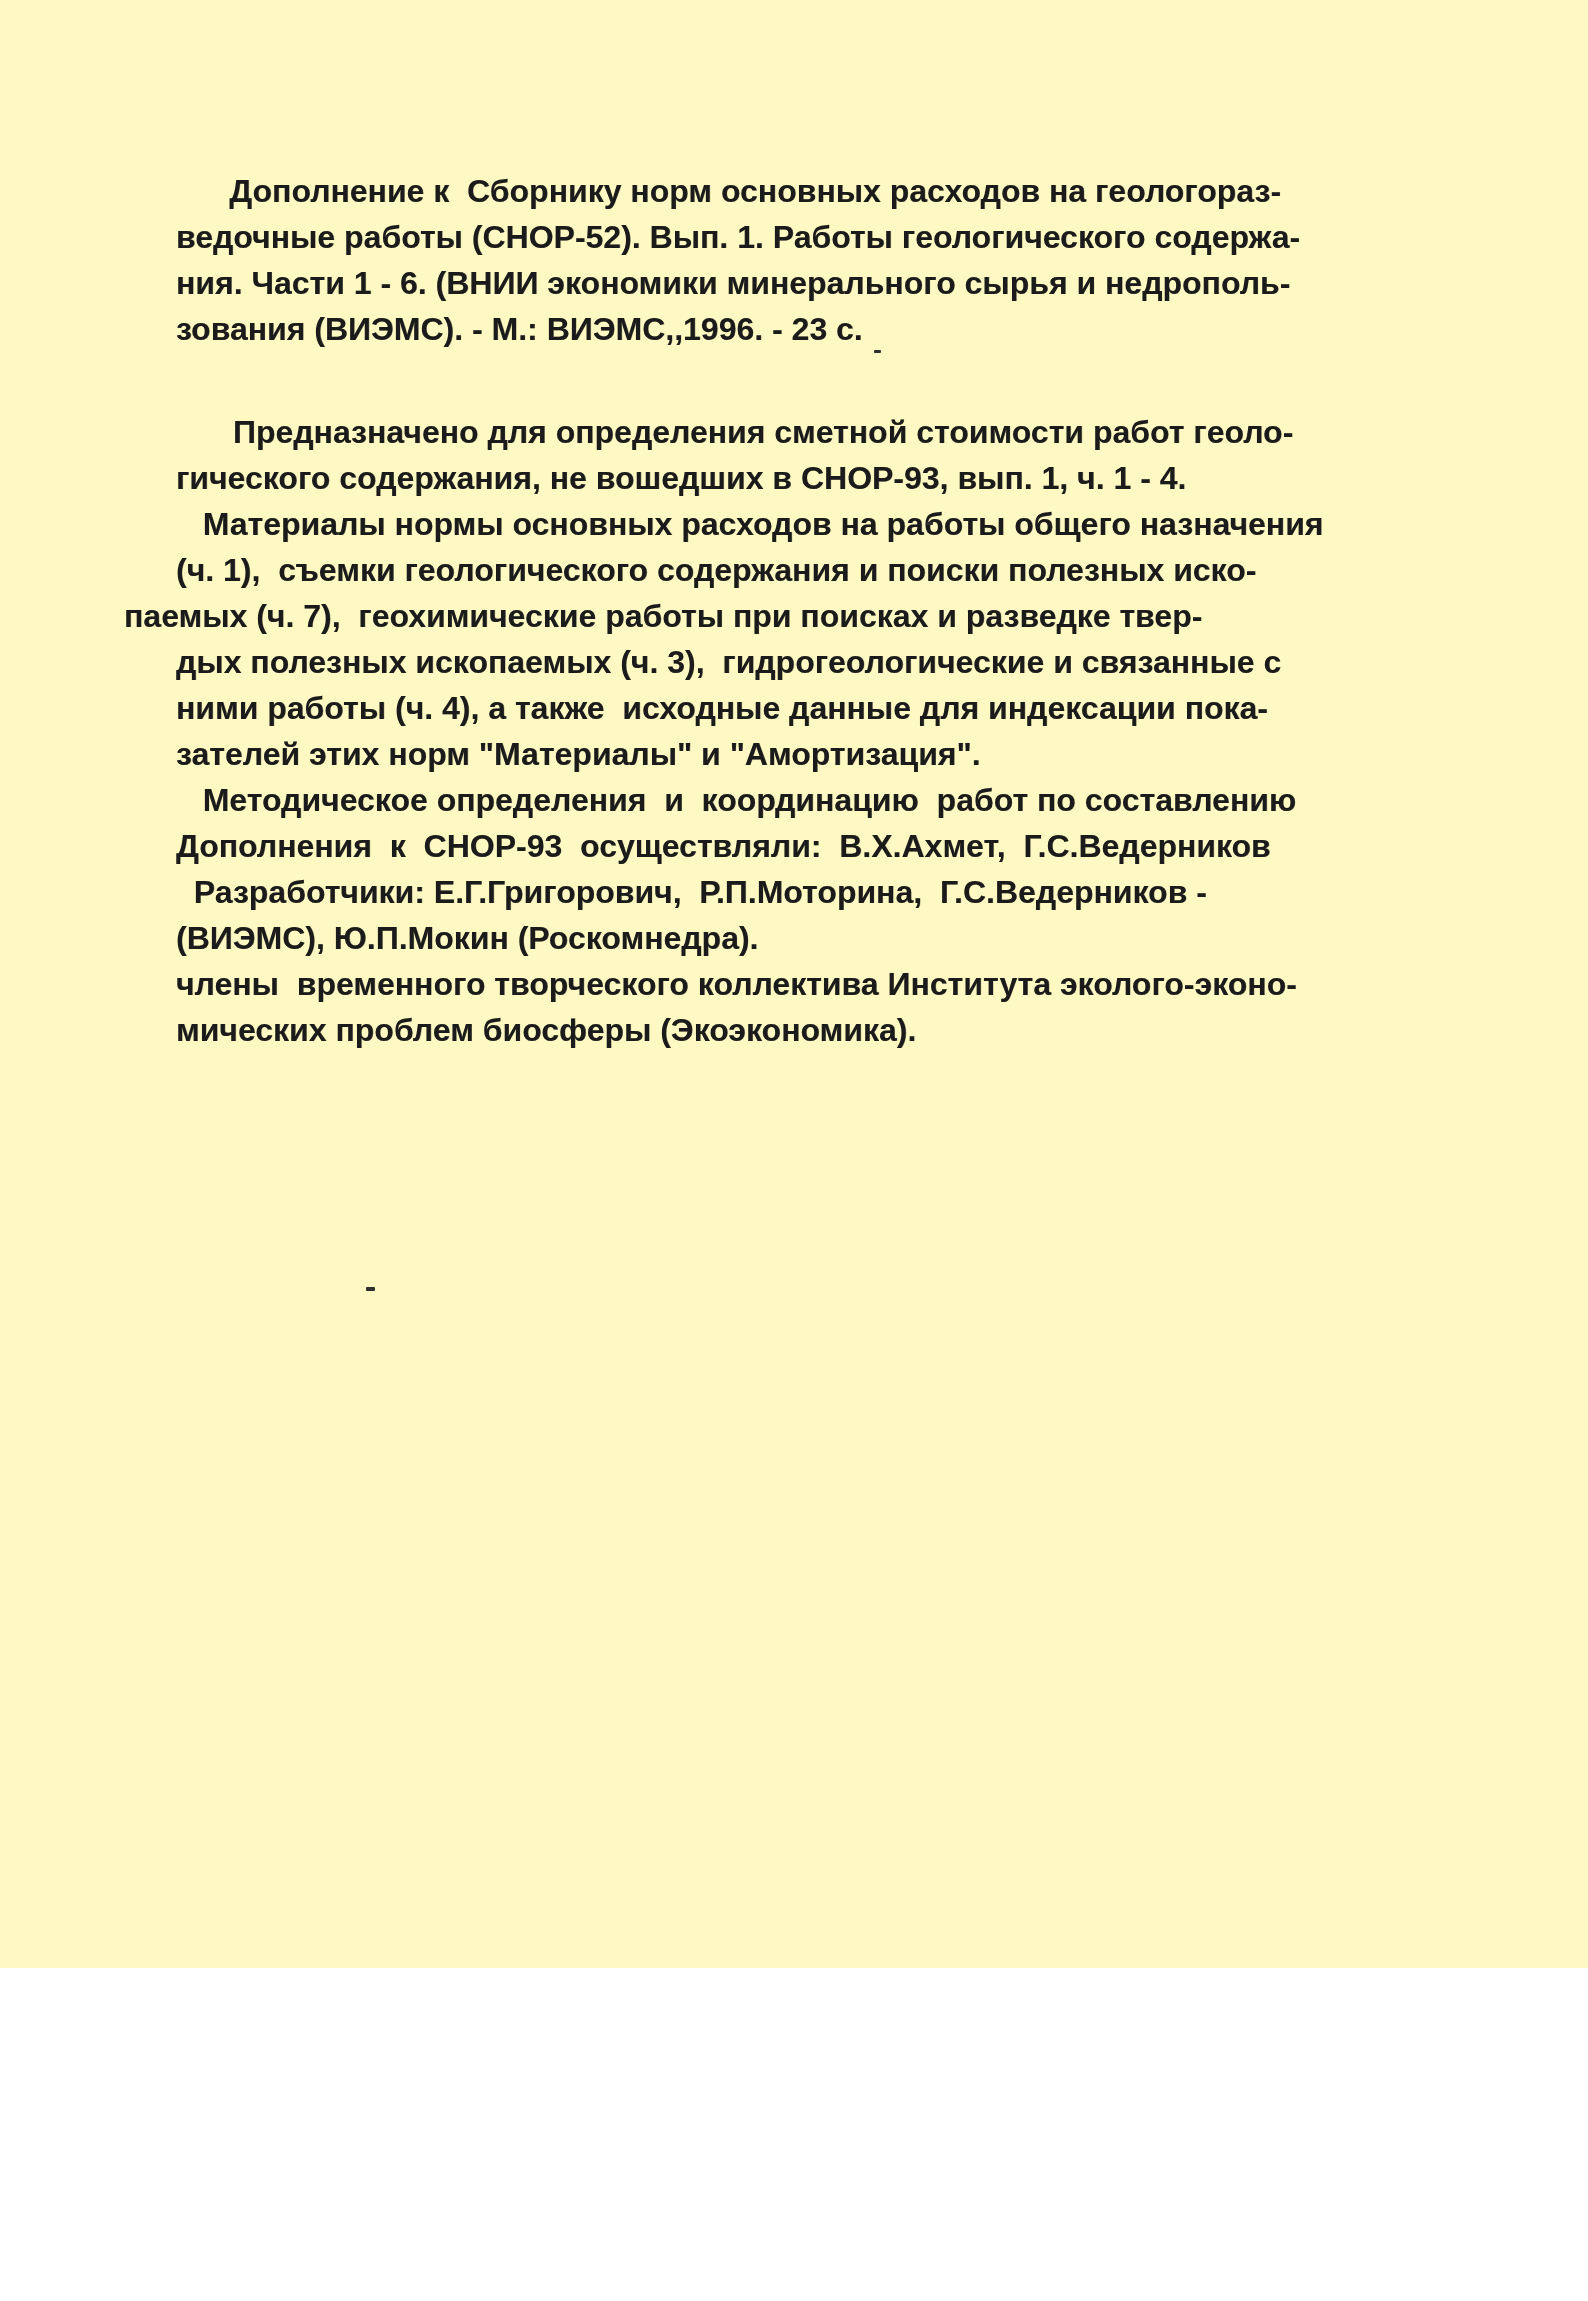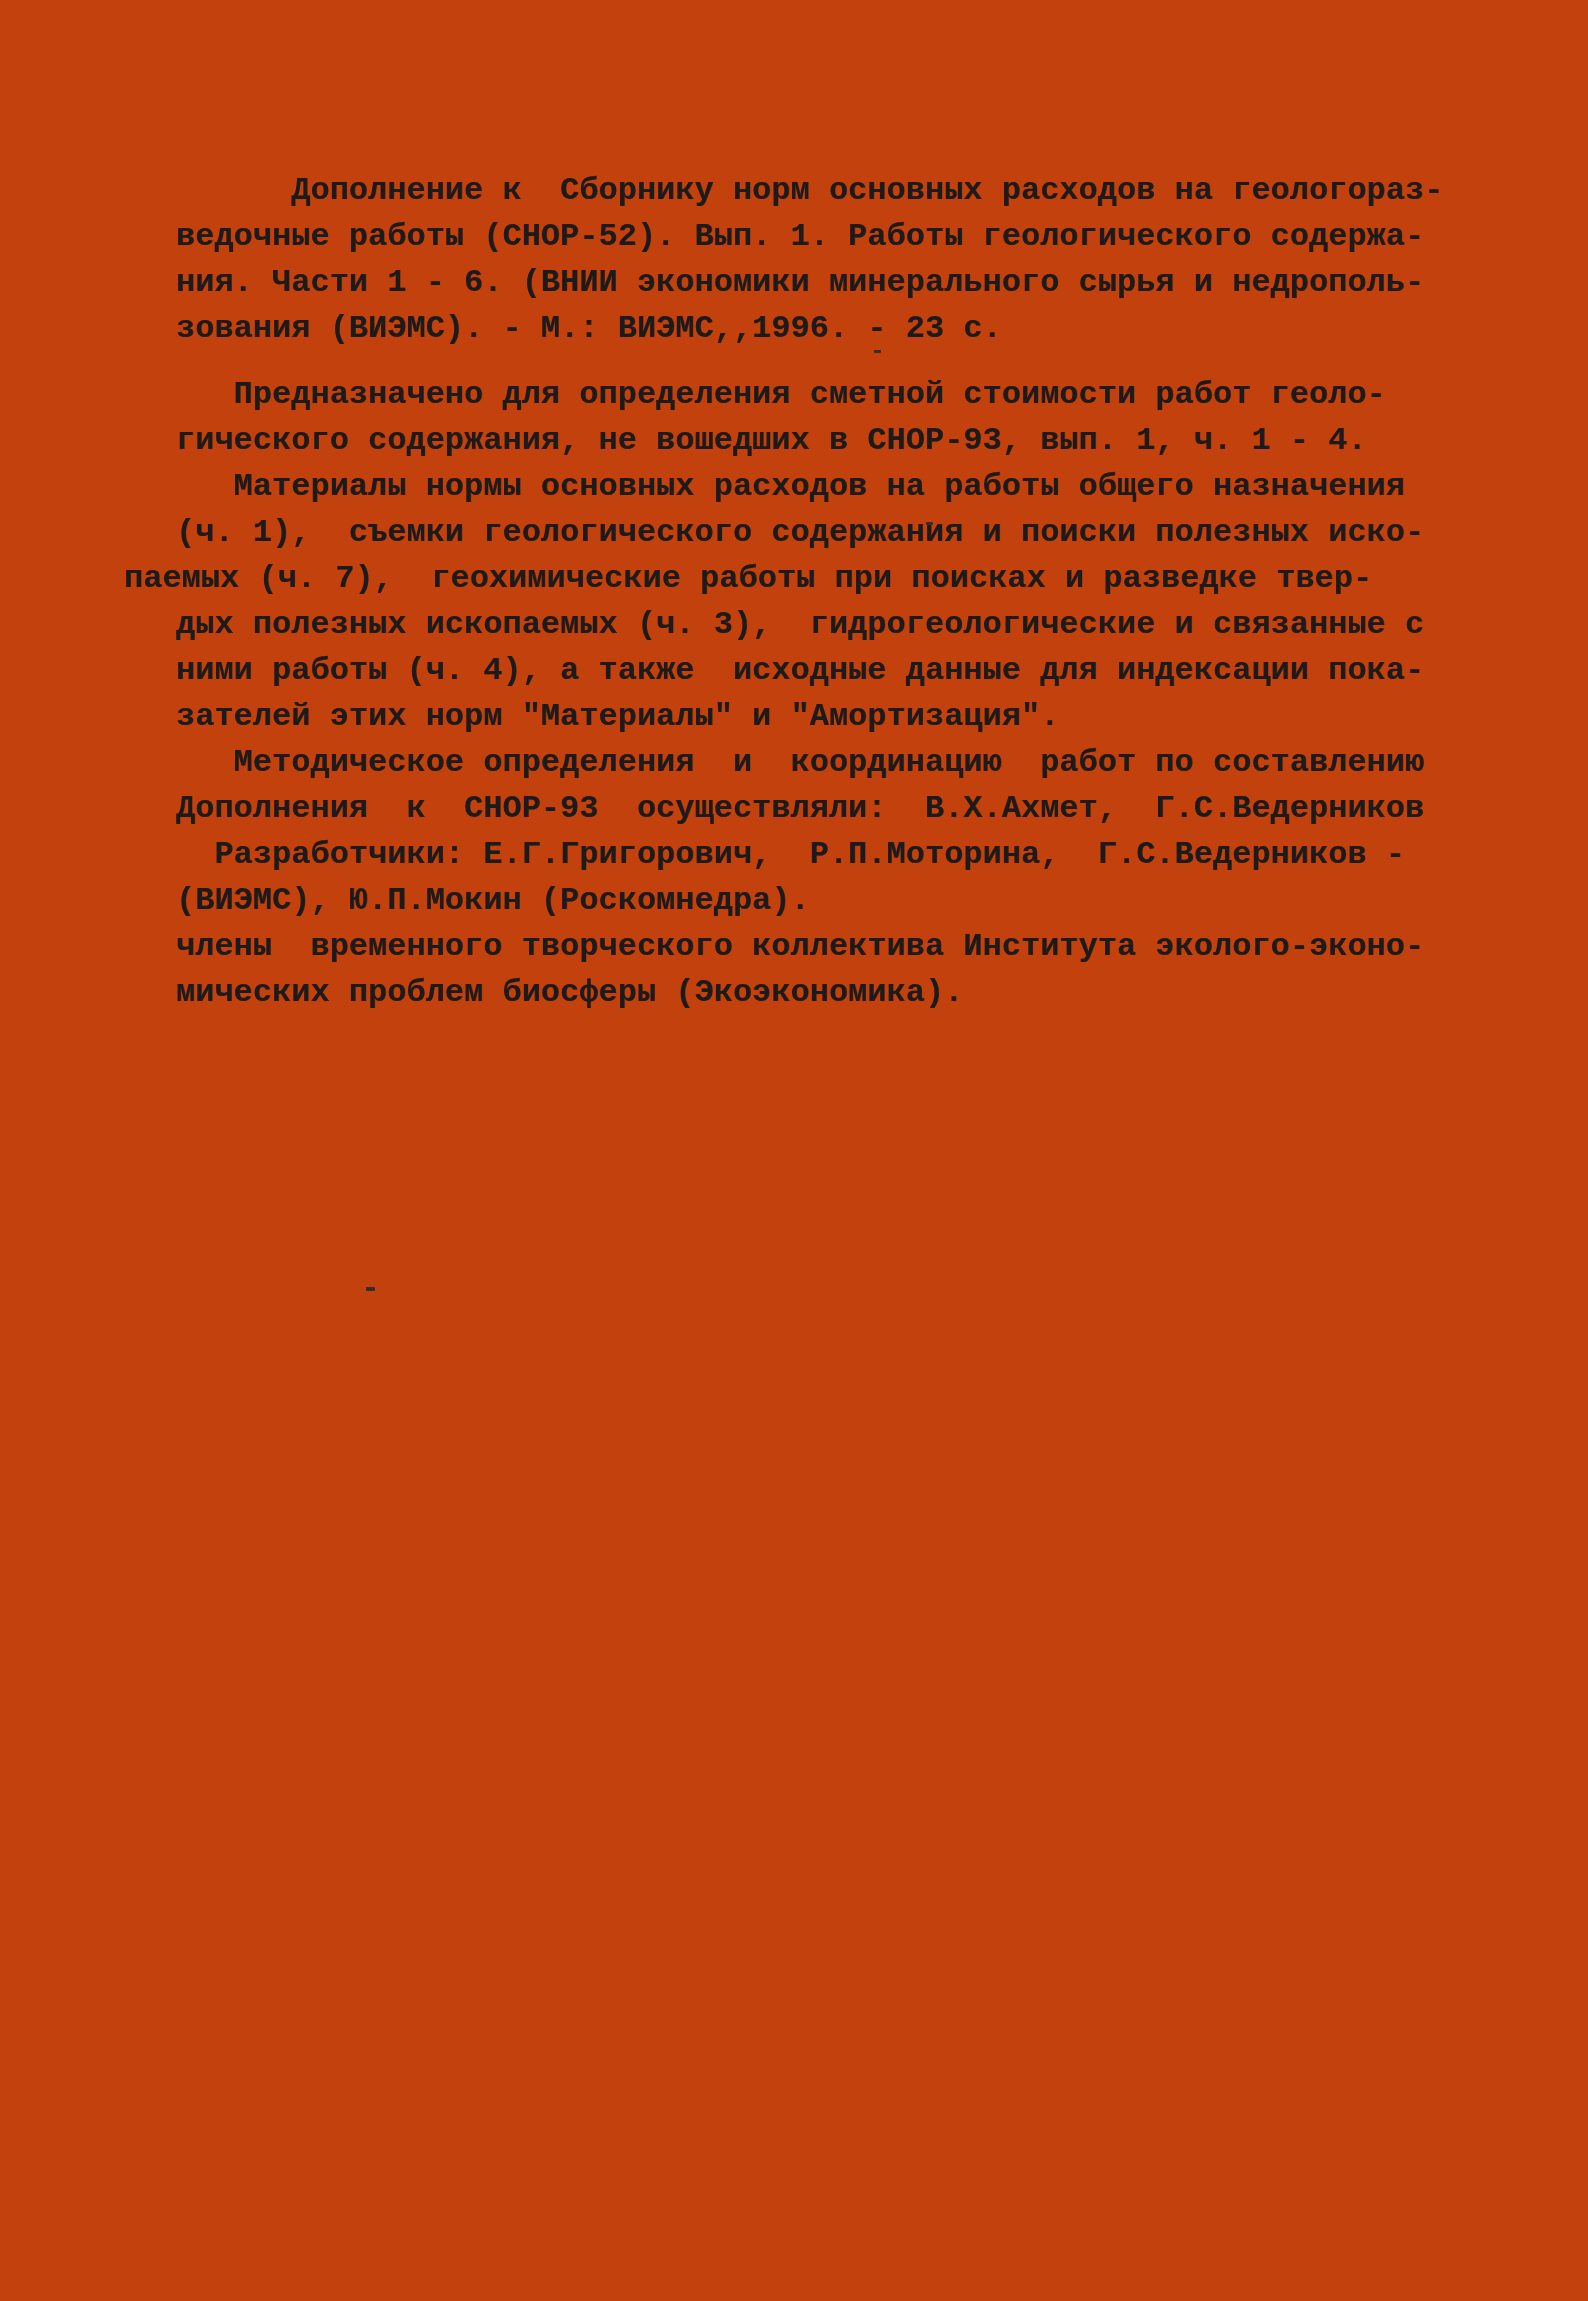--- a/index.html
+++ b/index.html
@@ -3,41 +3,42 @@
 <meta charset="utf-8">
 <style>
   html, body {
     margin: 0;
     padding: 0;
     background: #ffffff;
   }
   .page {
     position: relative;
     width: 1589px;
-    height: 2301px;
-    background: #c2410c;
+    height: 1968px;
+    background: #fef9c3;
     overflow: hidden;
-    font-family: Liberation Mono, monospace;
+    font-family: Liberation Sans, sans-serif;
   }
   .text-block {
     position: absolute;
     left: 176px;
     top: 168px;
     font-weight: 700;
     font-size: 32px;
     line-height: 46px;
     color: #1b1b1b;
     text-shadow: 0.4px 0.4px 0 rgba(0,0,0,0.35);
   }
   .line {
     white-space: pre;
   }
   
   .para-gap {
-    margin-top: 20px;
+    margin-top: 57px;
+    text-align: center;
   }
   
   .outdent {
     margin-left: -52px;
   }
   
   .speck {
     position: absolute;
     background: #2f2f2f;
     border-radius: 0.9px;

